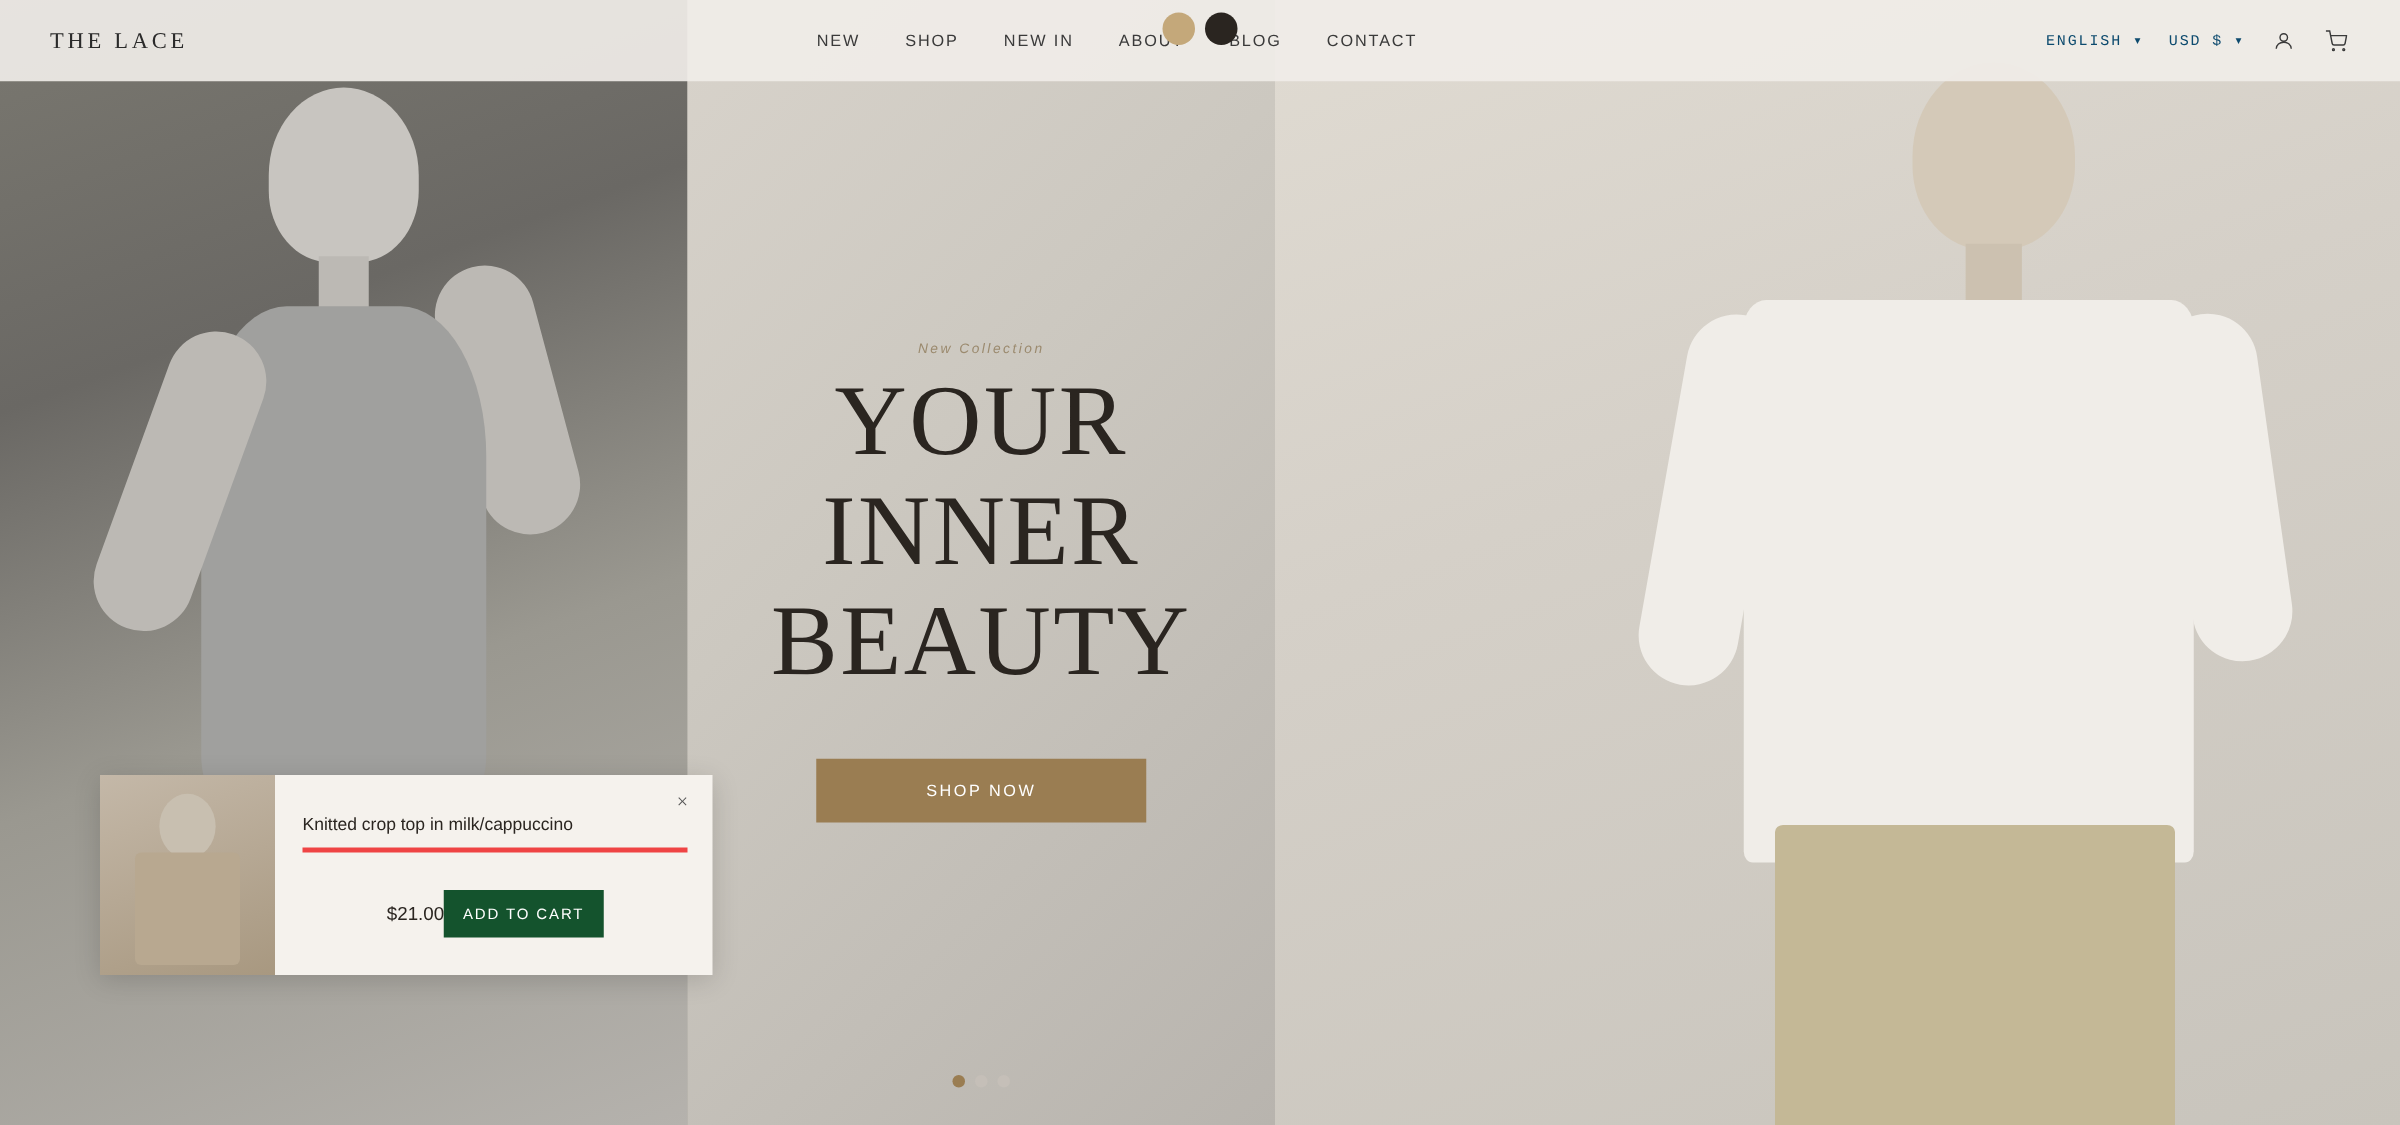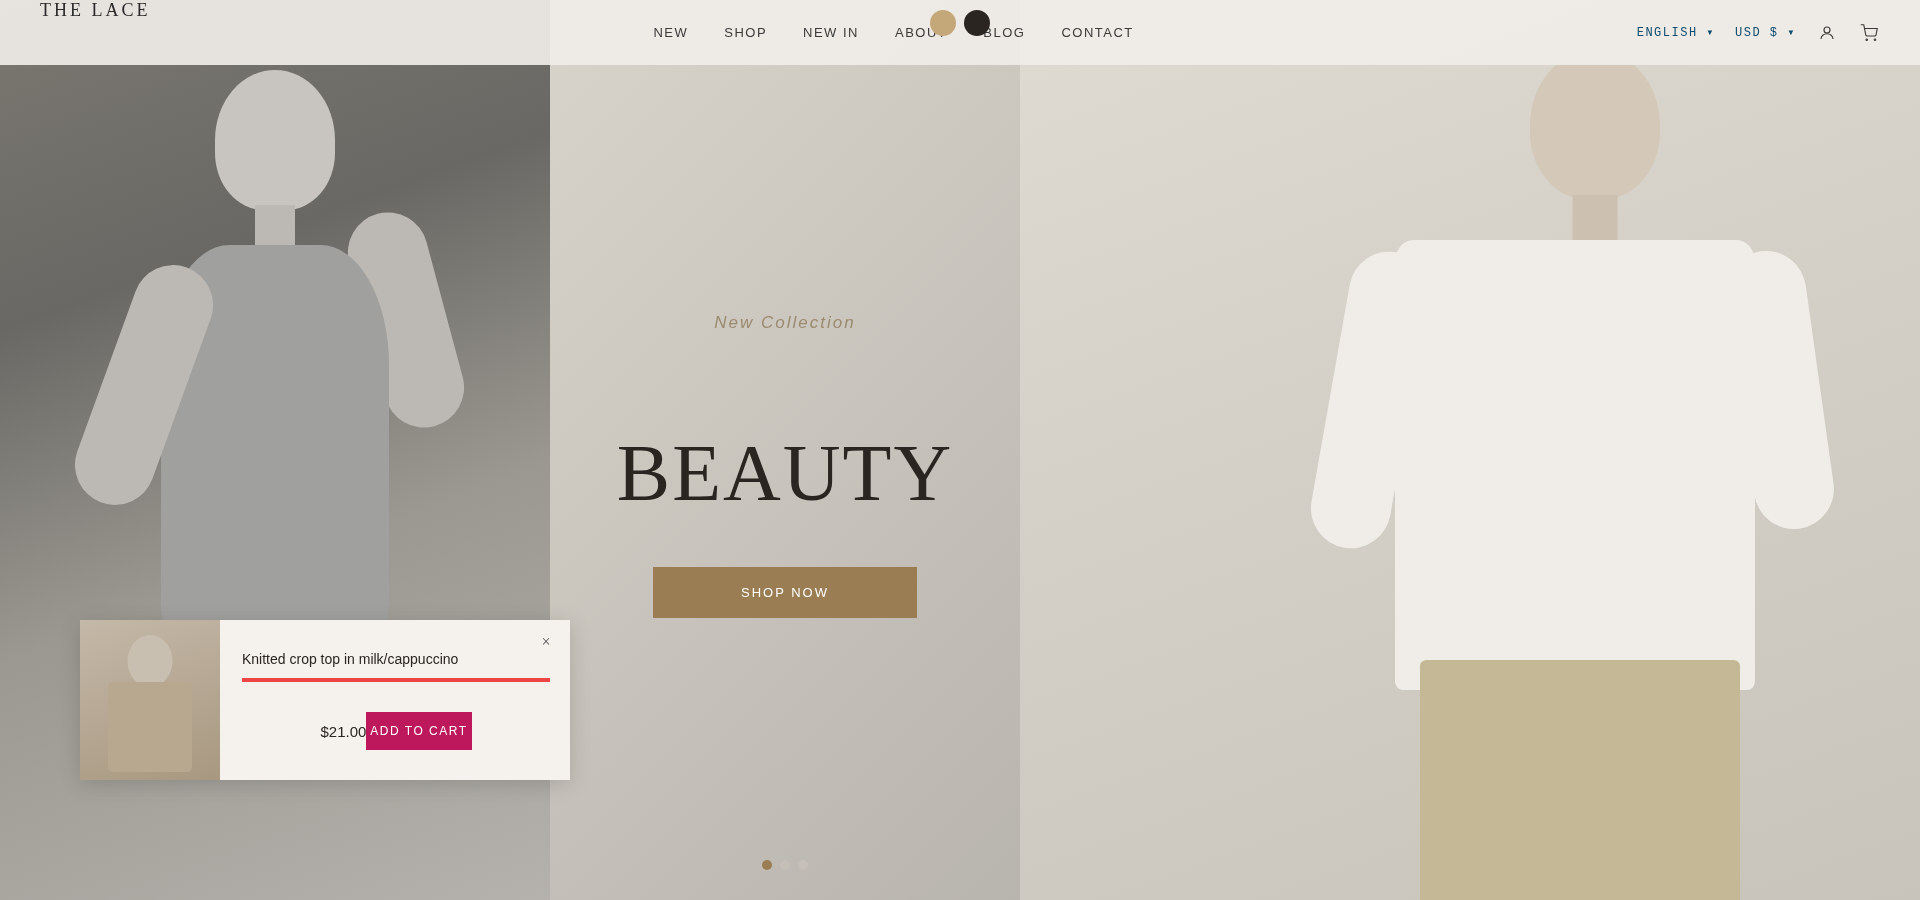--- a/index.html
+++ b/index.html
@@ -13,20 +13,21 @@
       background: #c8c4be;
     }
 
     
     .navbar {
       position: absolute;
       top: 0; left: 0; right: 0;
       height: 65px;
       background: rgba(240,237,232,0.92);
       display: flex;
+      align-items: center;
       justify-content: space-between;
       padding: 0 40px;
       z-index: 100;
     }
 
     .nav-logo {
       font-family: 'Georgia', serif;
       font-size: 18px;
       letter-spacing: 3px;
       color: #2a2a2a;
@@ -188,21 +189,21 @@
       background: linear-gradient(135deg, #d8d3cb 0%, #ccc8c0 40%, #b8b4ae 100%);
       display: flex;
       flex-direction: column;
       align-items: center;
       justify-content: center;
       position: relative;
       padding-top: 30px;
     }
 
     .hero-subtitle {
-      font-size: 17px;
+      font-size: 11px;
       color: #9b8a6e;
       letter-spacing: 2px;
       margin-bottom: 8px;
       font-family: Arial, sans-serif;
       font-style: italic;
     }
 
     .hero-title {
       font-size: 80px;
       color: #2a2520;
@@ -420,24 +421,24 @@
       margin-bottom: 10px;
     }
 
     .popup-price {
       font-size: 15px;
       color: #2a2520;
       font-family: Arial, sans-serif;
     }
 
     .popup-add-btn {
-      background: #be185d;
+      background: #14532d;
       color: #fff;
       border: none;
-      padding: 12px 4px;
+      padding: 12px 15px;
       font-size: 12px;
       letter-spacing: 1.5px;
       text-transform: uppercase;
       cursor: pointer;
       font-family: Arial, sans-serif;
     }
   </style>
 </head>
 <body>
 
@@ -488,21 +489,21 @@
         <div class="figure-neck"></div>
         <div class="figure-body"></div>
         <div class="figure-arm-left"></div>
       </div>
     </div>
   </div>
 
   <div class="hero-center">
     <p class="hero-subtitle">New Collection</p>
     <h1 class="hero-title">
-      <br>
+      <span>YOUR INNER</span><br>
       <span>BEAUTY</span>
     </h1>
     <button class="hero-cta">SHOP NOW</button>
 
     <div class="hero-dots">
       <div class="hero-dot"></div>
       <div class="hero-dot inactive"></div>
       <div class="hero-dot inactive"></div>
     </div>
   </div>

